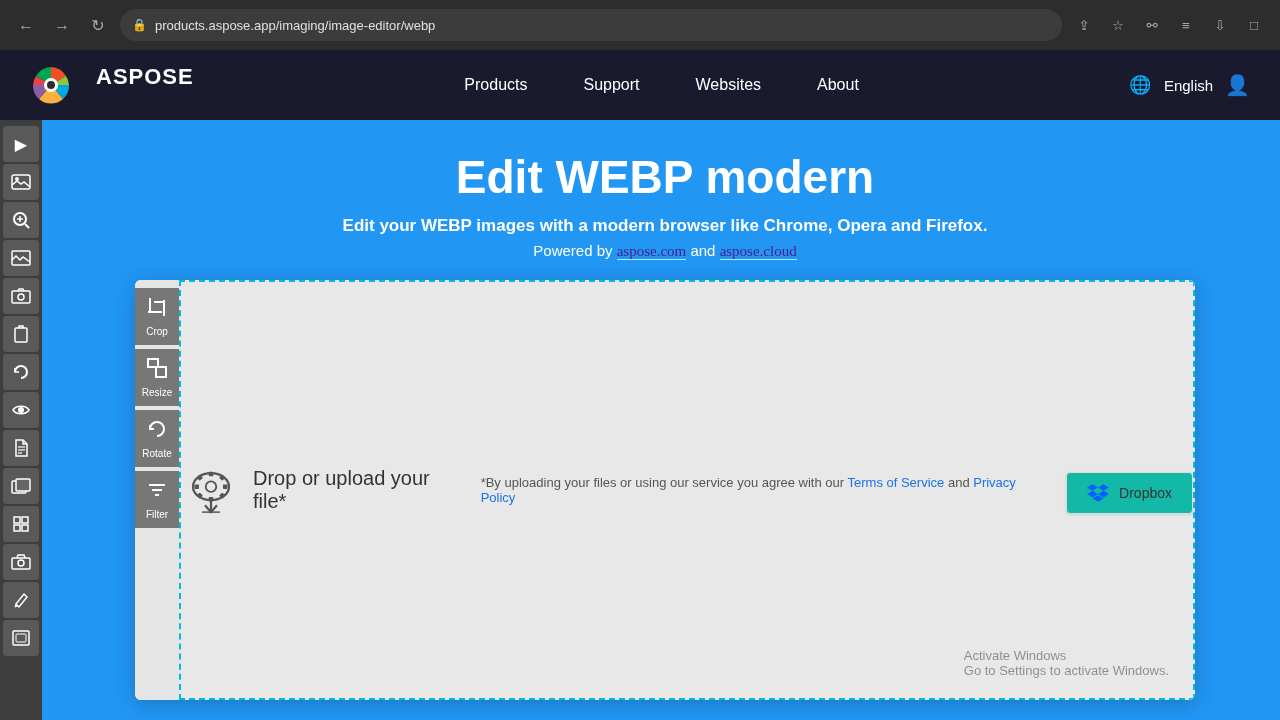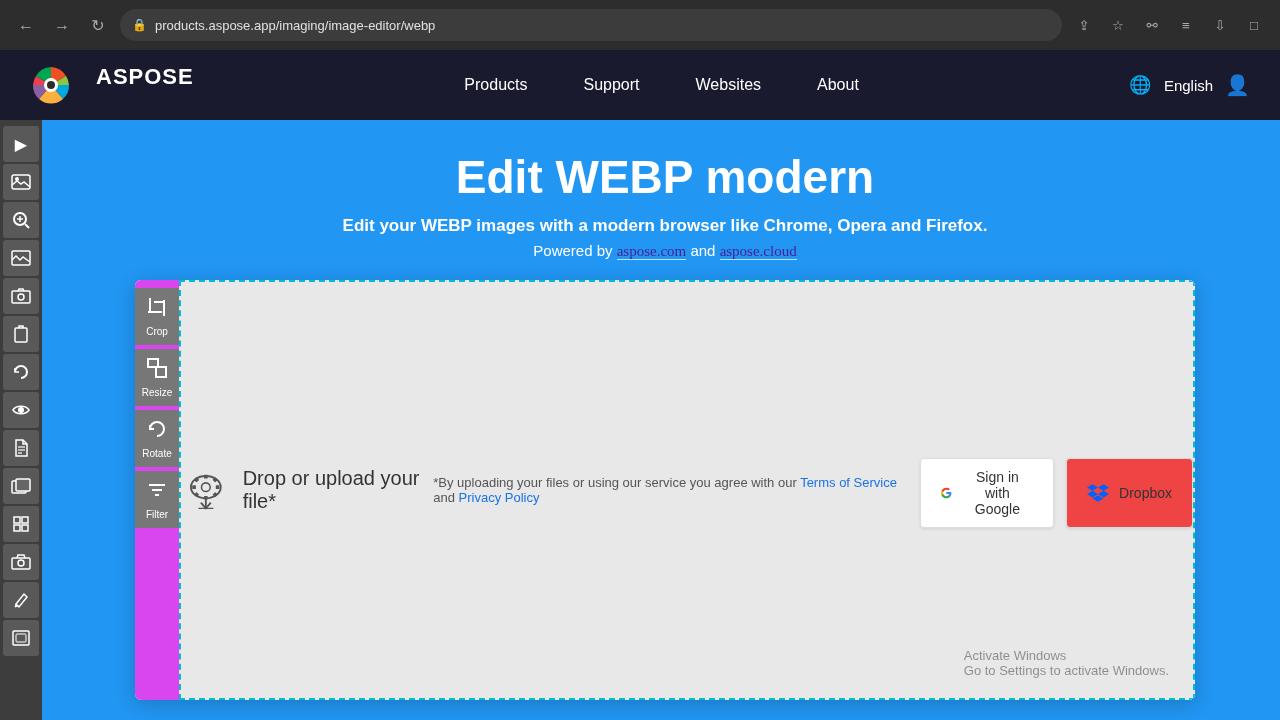--- a/index.html
+++ b/index.html
@@ -167,21 +167,21 @@
       width: 1060px;
       height: 420px;
       box-shadow: 0 4px 20px rgba(0,0,0,0.2);
       position: relative;
       margin-left: 50px;
     }
 
     
     .tool-panel {
       width: 44px;
-      background: #d946ef;
+      background: #e5e5e5;
       display: flex;
       flex-direction: column;
       align-items: center;
       padding: 8px 0;
       gap: 4px;
     }
     .tool-btn {
       width: 52px;
       background: #777;
       border: none;
@@ -249,21 +249,21 @@
       cursor: pointer;
       font-size: 14px;
       color: #333;
       box-shadow: 0 1px 3px rgba(0,0,0,0.1);
     }
     .dropbox-btn {
       display: flex;
       align-items: center;
       gap: 10px;
       padding: 10px 20px;
-      background: #ef4444;
+      background: #14b8a6;
       border: 1px solid #ddd;
       border-radius: 4px;
       cursor: pointer;
       font-size: 14px;
       color: #333;
       box-shadow: 0 1px 3px rgba(0,0,0,0.1);
     }
 
     
     .activate-windows {
@@ -501,29 +501,20 @@
           <path d="M32 53 L40 62 L48 53" stroke="#555" stroke-width="3" fill="none"></path>
 
           <line x1="28" y1="62" x2="52" y2="62" stroke="#555" stroke-width="2"></line>
         </svg>
 
         <div class="drop-text">Drop or upload your file*</div>
         <div class="terms-text">
           <span>*By uploading your files or using our service you agree with our </span><a href="#">Terms of Service</a><span> and </span><a href="#">Privacy Policy</a>
         </div>
         <div class="upload-buttons">
-          <button class="google-btn">
-            <svg width="18" height="18" viewBox="0 0 18 18">
-              <path d="M17.64 9.2c0-.637-.057-1.251-.164-1.84H9v3.481h4.844c-.209 1.125-.843 2.078-1.796 2.717v2.258h2.908c1.702-1.567 2.684-3.874 2.684-6.615z" fill="#4285F4"></path>
-              <path d="M9 18c2.43 0 4.467-.806 5.956-2.184l-2.908-2.258c-.806.54-1.837.86-3.048.86-2.344 0-4.328-1.584-5.036-3.711H.957v2.332C2.438 15.983 5.482 18 9 18z" fill="#34A853"></path>
-              <path d="M3.964 10.707c-.18-.54-.282-1.117-.282-1.707s.102-1.167.282-1.707V4.961H.957C.347 6.175 0 7.55 0 9s.348 2.825.957 4.039l3.007-2.332z" fill="#FBBC05"></path>
-              <path d="M9 3.58c1.321 0 2.508.454 3.44 1.345l2.582-2.58C13.463.891 11.426 0 9 0 5.482 0 2.438 2.017.957 4.961L3.964 7.293C4.672 5.166 6.656 3.58 9 3.58z" fill="#EA4335"></path>
-            </svg>
-            <span>Sign in with Google</span>
-          </button>
           <button class="dropbox-btn">
             <svg width="22" height="20" viewBox="0 0 40 36">
               <path d="M10 2 L20 8 L10 14 L0 8 Z" fill="#0061ff"></path>
               <path d="M30 2 L40 8 L30 14 L20 8 Z" fill="#0061ff"></path>
               <path d="M0 20 L10 14 L20 20 L10 26 Z" fill="#0061ff"></path>
               <path d="M40 20 L30 14 L20 20 L30 26 Z" fill="#0061ff"></path>
               <path d="M10 28 L20 22 L30 28 L20 34 Z" fill="#0061ff"></path>
             </svg>
             <span>Dropbox</span>
           </button>

